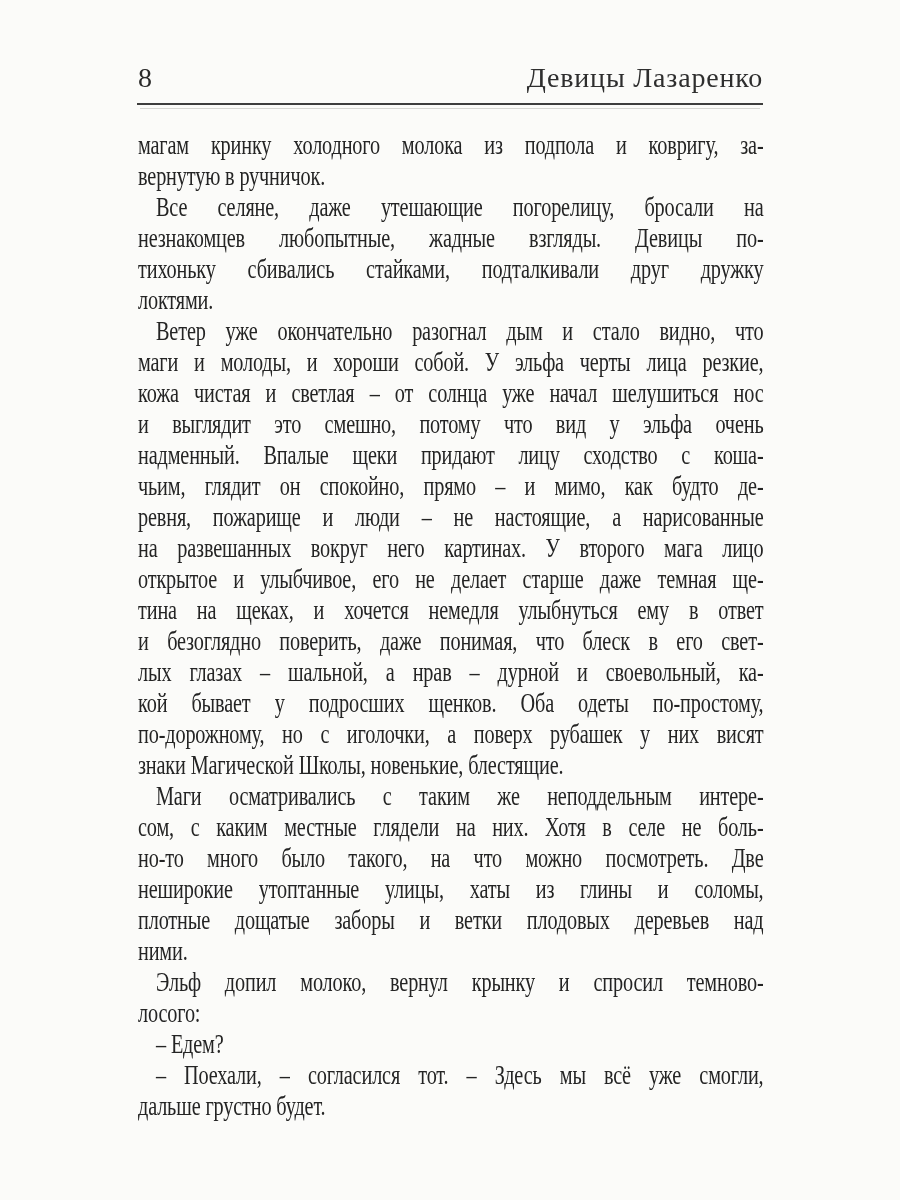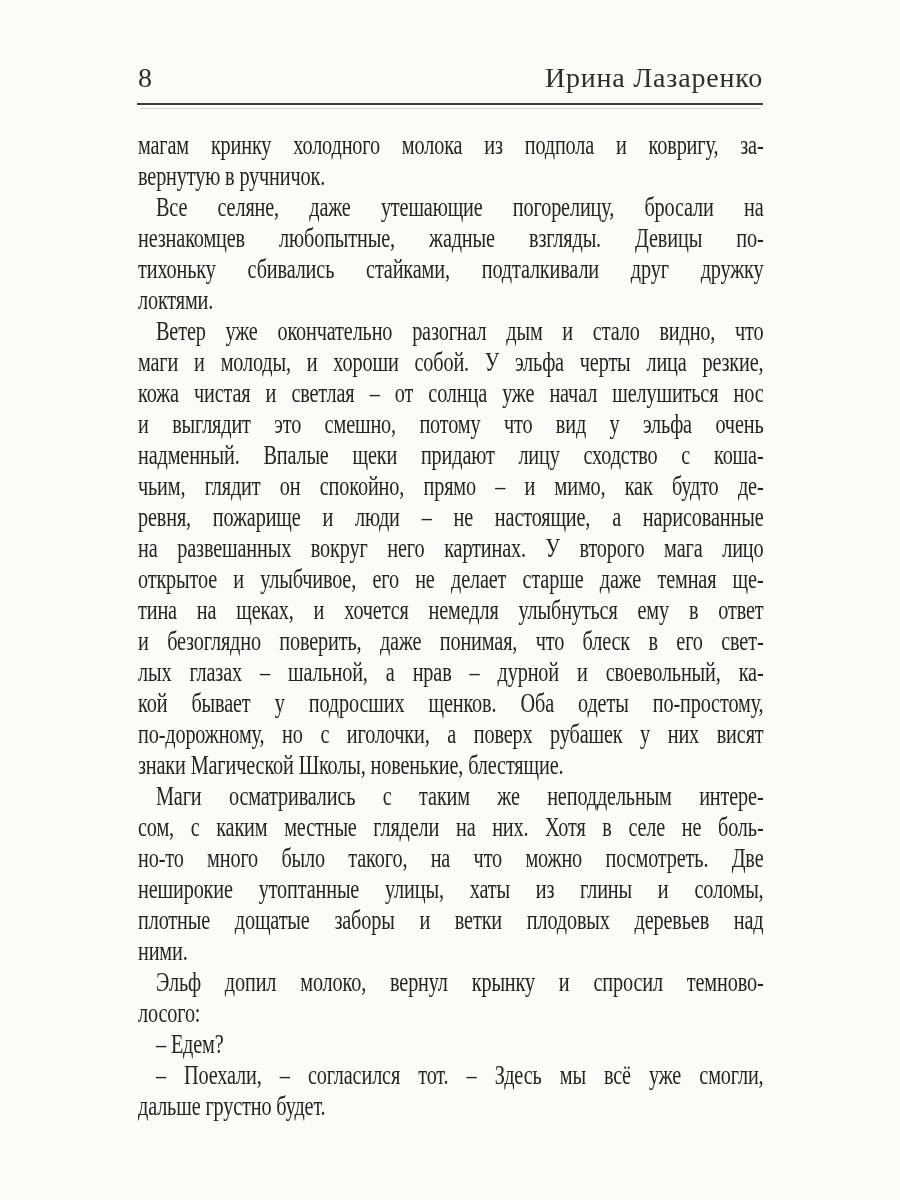--- a/index.html
+++ b/index.html
@@ -88,21 +88,21 @@
     text-indent: 24px;
   }
 </style>
 </head>
 <body>
 
 <div class="page">
 
   <div class="page-header">
     <span class="page-number">8</span>
-    <span class="running-title">Ирина Лазаренко</span>
+    <span class="running-title">Девицы Лазаренко</span>
   </div>
 
   <div class="header-rule"></div>
   <div class="header-rule-ghost"></div>
 
   <div class="text-body">
       <div class="para">
         <div class="line">магам кринку холодного молока из подпола и ковригу, за-</div>
         <div class="line last">вернутую в ручничок.</div>
       </div>

